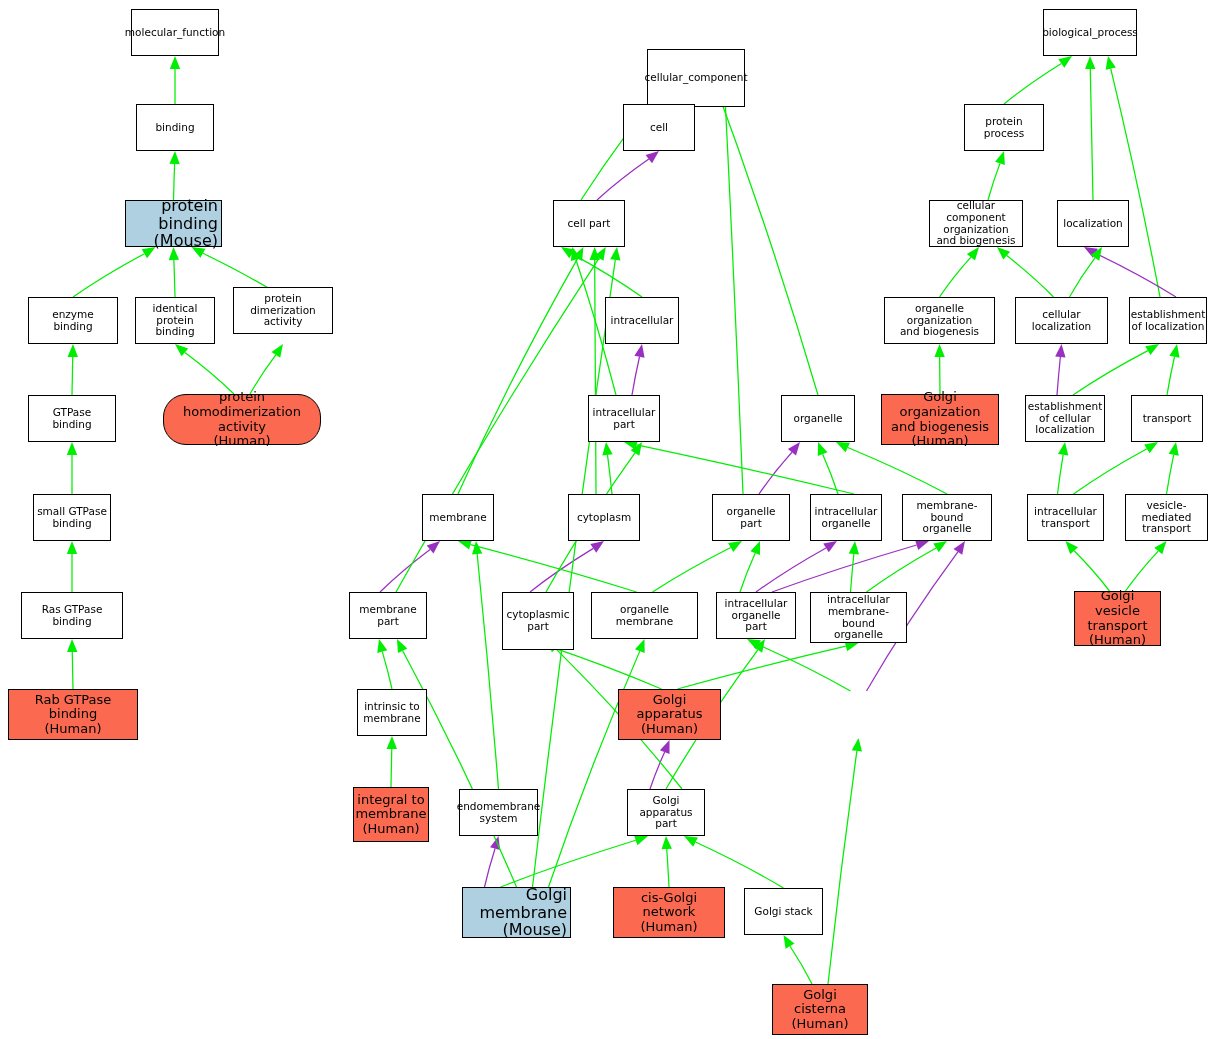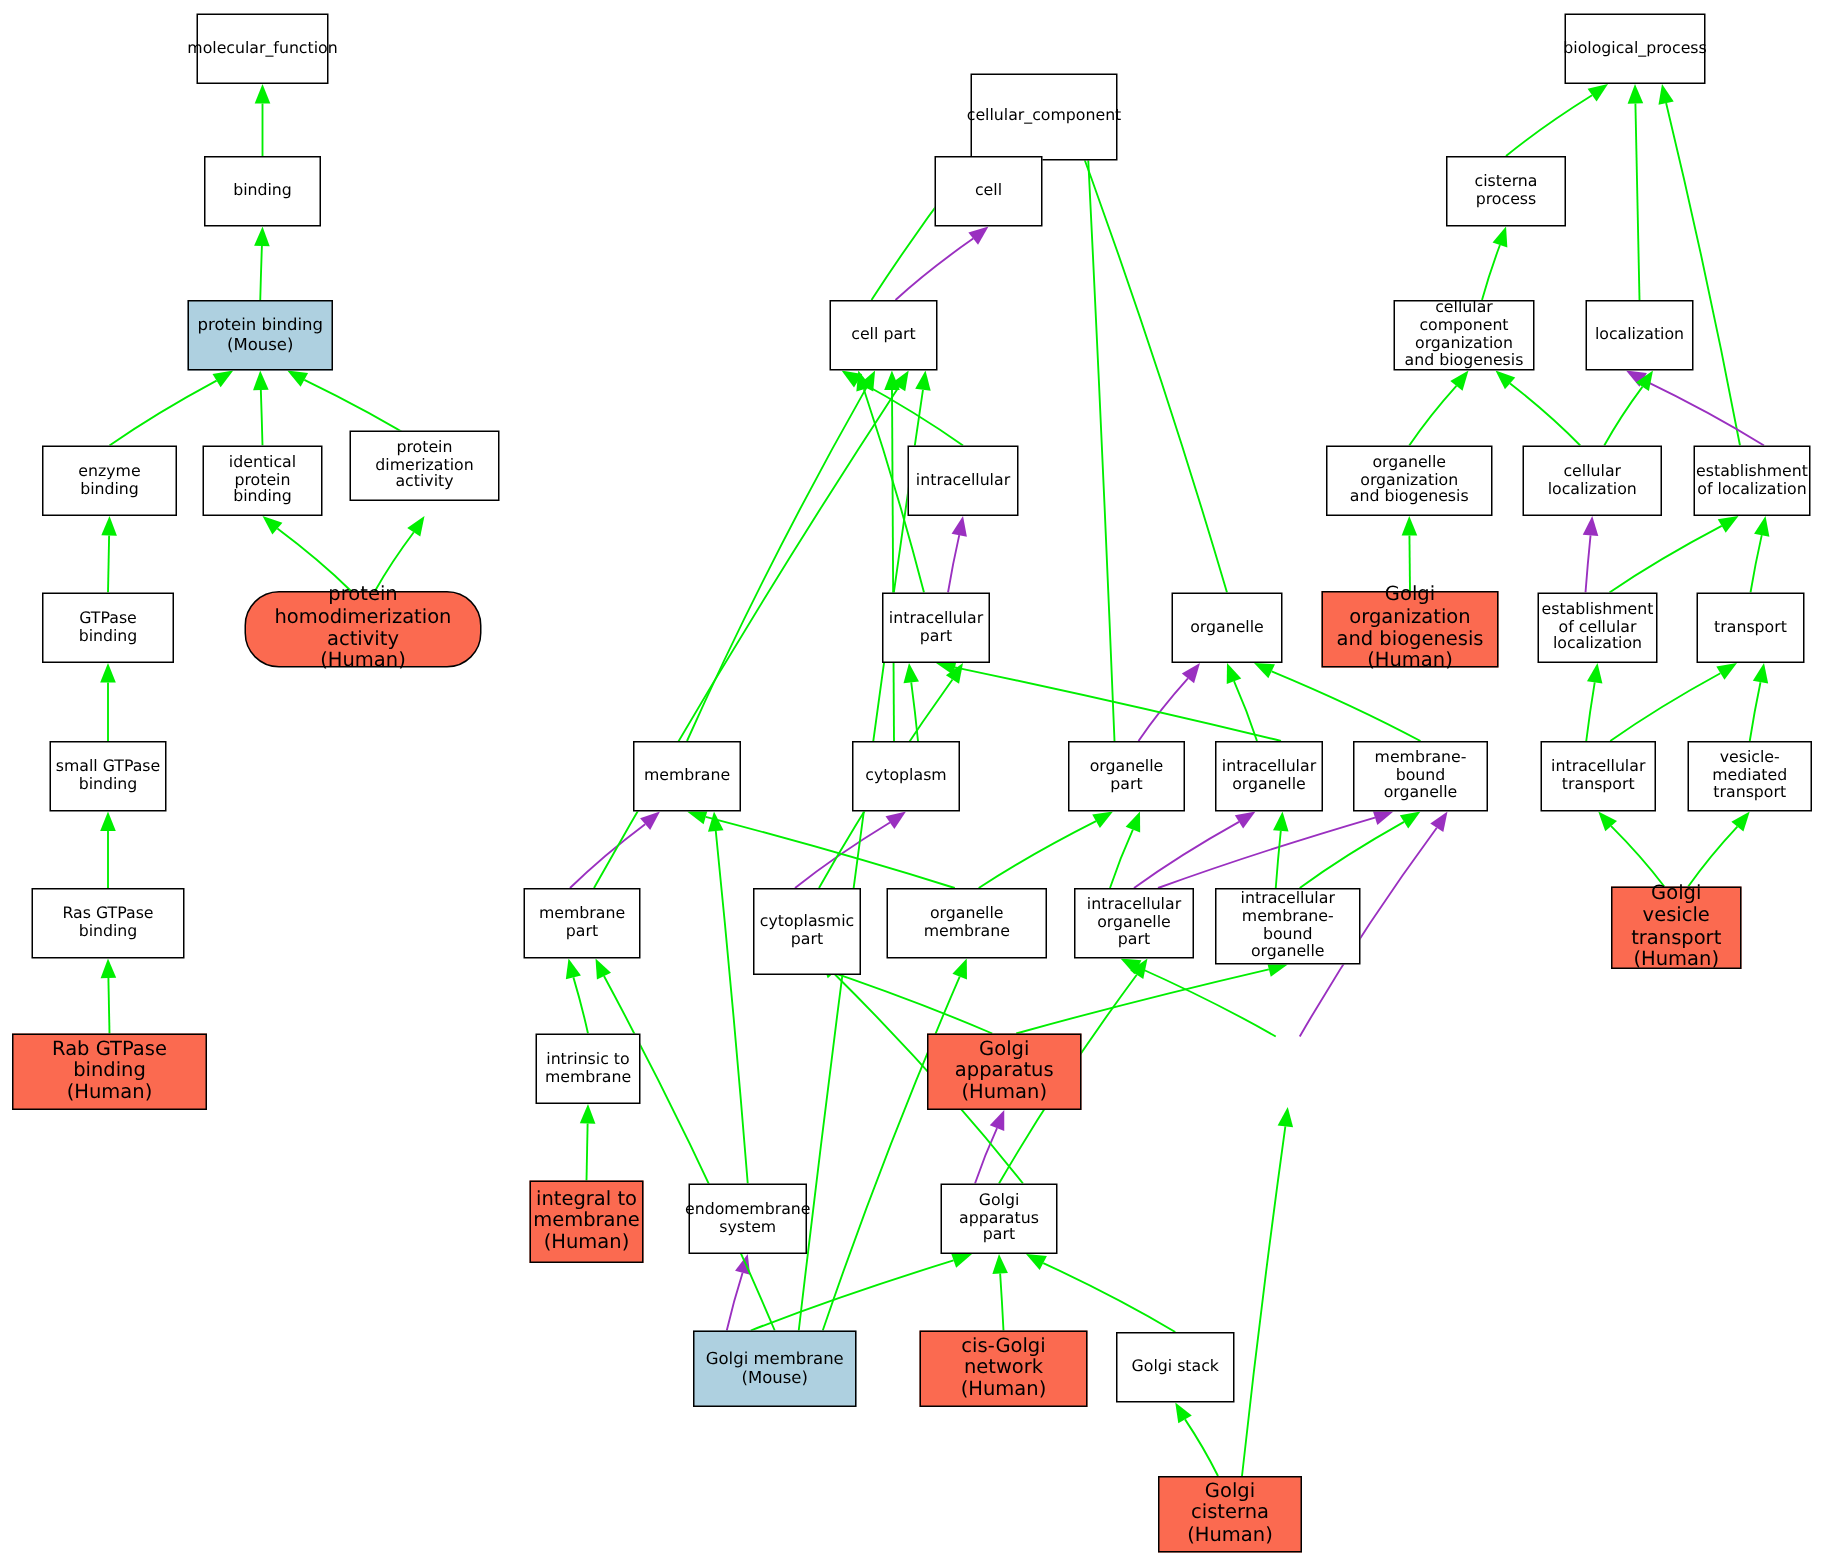--- a/index.html
+++ b/index.html
@@ -31,21 +31,21 @@
     align-items: center;
     justify-content: center;
     text-align: center;
     color: #000000;
     line-height: 1.12;
     padding: 3px 3px;
     white-space: pre-line;
     overflow: visible;
   }
   .node.plain   { background: #ffffff; font-size: 10.5px; }
-  .node.mouse   { background: #aed0e0; font-size: 11px; }
+  .node.mouse   { background: #aed0e0; font-size: 16px; text-align: right; }
   .node.human   { background: #fb6a50; font-size: 13px; }
   .node.root    { background: #ffffff; font-size: 10.5px; }
 </style>
 </head>
 <body>
 
 <div id="canvas">
   <svg id="edge-layer" width="1218" height="1039" viewBox="0 0 1218 1039">
       <path d="M 175 104 Q 175 86.5 175 69" fill="none" stroke="#00ee00" stroke-width="1.25"></path>
       <polygon points="175,56 180.2,69 169.8,69" fill="#00ee00"></polygon>
@@ -247,21 +247,21 @@
     <div class="node plain" style="left: 627px; top: 789px; width: 78px; height: 47px;">Golgi apparatus
 part</div>
     <div class="node mouse" style="left: 462px; top: 887px; width: 109px; height: 51px;">Golgi membrane
 (Mouse)</div>
     <div class="node human" style="left: 613px; top: 887px; width: 112px; height: 51px;">cis-Golgi network
 (Human)</div>
     <div class="node plain" style="left: 744px; top: 888px; width: 79px; height: 47px;">Golgi stack</div>
     <div class="node human" style="left: 772px; top: 984px; width: 96px; height: 51px;">Golgi cisterna
 (Human)</div>
     <div class="node root" style="left: 1043px; top: 9px; width: 94px; height: 47px;">biological_process</div>
-    <div class="node plain" style="left: 964px; top: 104px; width: 80px; height: 47px;">cisterna process</div>
+    <div class="node plain" style="left: 964px; top: 104px; width: 80px; height: 47px;">protein process</div>
     <div class="node plain" style="left: 929px; top: 200px; width: 94px; height: 47px;">cellular component
 organization
 and biogenesis</div>
     <div class="node plain" style="left: 1057px; top: 200px; width: 72px; height: 47px;">localization</div>
     <div class="node plain" style="left: 884px; top: 297px; width: 111px; height: 47px;">organelle organization
 and biogenesis</div>
     <div class="node plain" style="left: 1015px; top: 297px; width: 93px; height: 47px;">cellular localization</div>
     <div class="node plain" style="left: 1129px; top: 297px; width: 78px; height: 47px;">establishment
 of localization</div>
     <div class="node human" style="left: 881px; top: 394px; width: 118px; height: 51px;">Golgi organization

